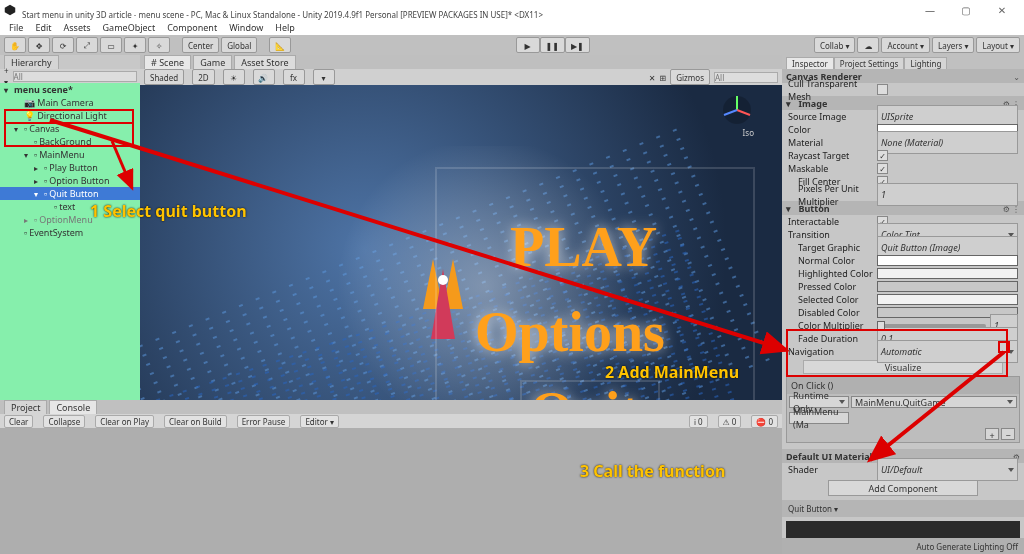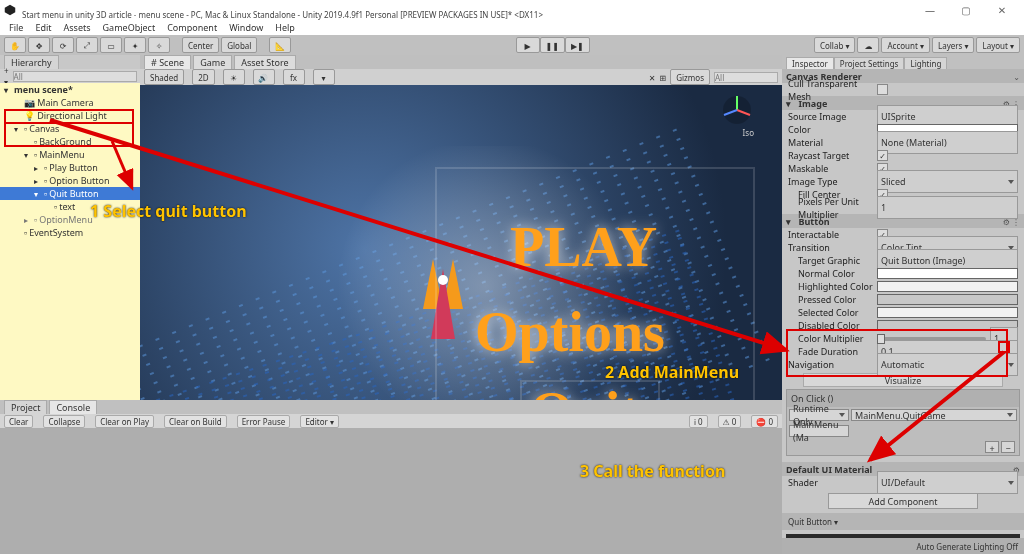--- a/index.html
+++ b/index.html
@@ -24,21 +24,21 @@
 .playctrls .tbtn { min-width:24px; }
 
 
 .columns { display:flex; height:calc(554px - 20px - 15px - 20px); }
 
 
 .left { width:140px; background:#bfbfbf; display:flex; flex-direction:column; }
 .panelhead { display:flex; align-items:center; height:14px; background:#c8c8c8; padding:0 4px; gap:4px; font-size:9px; }
 .panelhead .tablabel { background:#d5d5d5; padding:0 6px; border:1px solid #aaa; border-bottom:none; }
 .left .create-row { height:14px; background:#d0d0d0; display:flex; align-items:center; padding:0 4px; gap:4px; font-size:8px;}
-.hierarchy { flex:1; overflow:auto; font-size:9px; line-height:13px; background:#fef9c3; }
+.hierarchy { flex:1; overflow:auto; font-size:9px; line-height:13px; background:#86efac; }
 .hierarchy .node { display:flex; align-items:center; padding-left:4px; gap:2px; white-space:nowrap; }
 .hierarchy .node.lvl1 { padding-left:14px; }
 .hierarchy .node.lvl2 { padding-left:24px; }
 .hierarchy .node.lvl3 { padding-left:34px; }
 .hierarchy .node.lvl4 { padding-left:44px; }
 .hierarchy .node.root { font-weight:bold; }
 .hierarchy .node.selected { background:#3e7ad6; color:#fff; }
 .hierarchy .tri-closed::before { content:"▸"; font-size:8px; width:8px; display:inline-block; }
 .hierarchy .tri-open::before   { content:"▾"; font-size:8px; width:8px; display:inline-block; }
 .hierarchy .none::before { content:""; width:8px; display:inline-block; }
@@ -79,21 +79,21 @@
 .right-col { width:242px; background:#c0c0c0; display:flex; flex-direction:column; font-size:9px; overflow:hidden;}
 .right-tabs { height:14px; display:flex; align-items:flex-end; gap:0; padding-left:4px;}
 .right-tabs span { border:1px solid #aaa; border-bottom:none; padding:0 5px; background:#d5d5d5; font-size:8px;}
 .right-tabs span.active { background:#e8e8e8; }
 .insp { flex:1; overflow:auto; background:#c7c7c7; }
 .comp-header { background:#b5b5b5; display:flex; align-items:center; padding:1px 4px; gap:4px; font-weight:bold; height:14px;}
 .comp-header .spacer{flex:1;}
 .comp-header .mini{font-weight:normal;font-size:8px;color:#555;}
 .row { display:flex; align-items:center; padding:1px 6px; gap:4px; height:13px; }
 .row .label { width:85px; color:#222; }
-.row .field { flex:1; height:23px; background:#cfcfcf; border:1px solid #999; padding:0 3px; display:flex; align-items:center;}
+.row .field { flex:1; height:23px; background:#cfcfcf; border:1px solid #999; padding:0 3px; display:flex; align-items:center;font-style:italic;}
 .row .field.dd::after{content:"";margin-left:auto;width:0;height:0;border-left:3px solid transparent;border-right:3px solid transparent;border-top:4px solid #555;}
 .row .ck { width:11px; height:11px; border:1px solid #888; background:#ddd; display:flex; align-items:center; justify-content:center; font-size:8px;}
 .row .ck.on::after{content:"✓";}
 .slider { flex:1; height:4px; background:#999; border-radius:2px; position:relative; }
 .slider .knob { position:absolute; top:-3px; width:8px; height:10px; background:#ddd; border:1px solid #666; }
 .colorswatch { flex:1; height:11px; border:1px solid #666; }
 .visualize-btn { margin:2px auto; width:200px; height:14px; border:1px solid #aaa; background:#d8d8d8; text-align:center; line-height:13px;}
 .onclick-box { margin:2px 4px 4px 4px; border:1px solid #999; background:#bdbdbd; }
 .onclick-box .hdr { background:#b0b0b0; padding:2px 4px; }
 .onclick-box .grid { display:flex; gap:2px; padding:2px;}
@@ -275,24 +275,20 @@
         </div>
       <div class="row">
           <div class="label">Raycast Target</div>
           <div class="ck on"></div>
         </div>
       <div class="row">
           <div class="label">Maskable</div>
           <div class="ck on"></div>
         </div>
       <div class="row">
-          <div class="label">Image Type</div>
-          <div class="field dd">Sliced</div>
-        </div>
-      <div class="row">
           <div class="label" style="padding-left:10px">Fill Center</div>
           <div class="ck on"></div>
         </div>
       <div class="row">
           <div class="label" style="padding-left:10px">Pixels Per Unit Multiplier</div>
           <div class="field">1</div>
         </div>
 
       <div class="comp-header">
           <span>▾</span>

